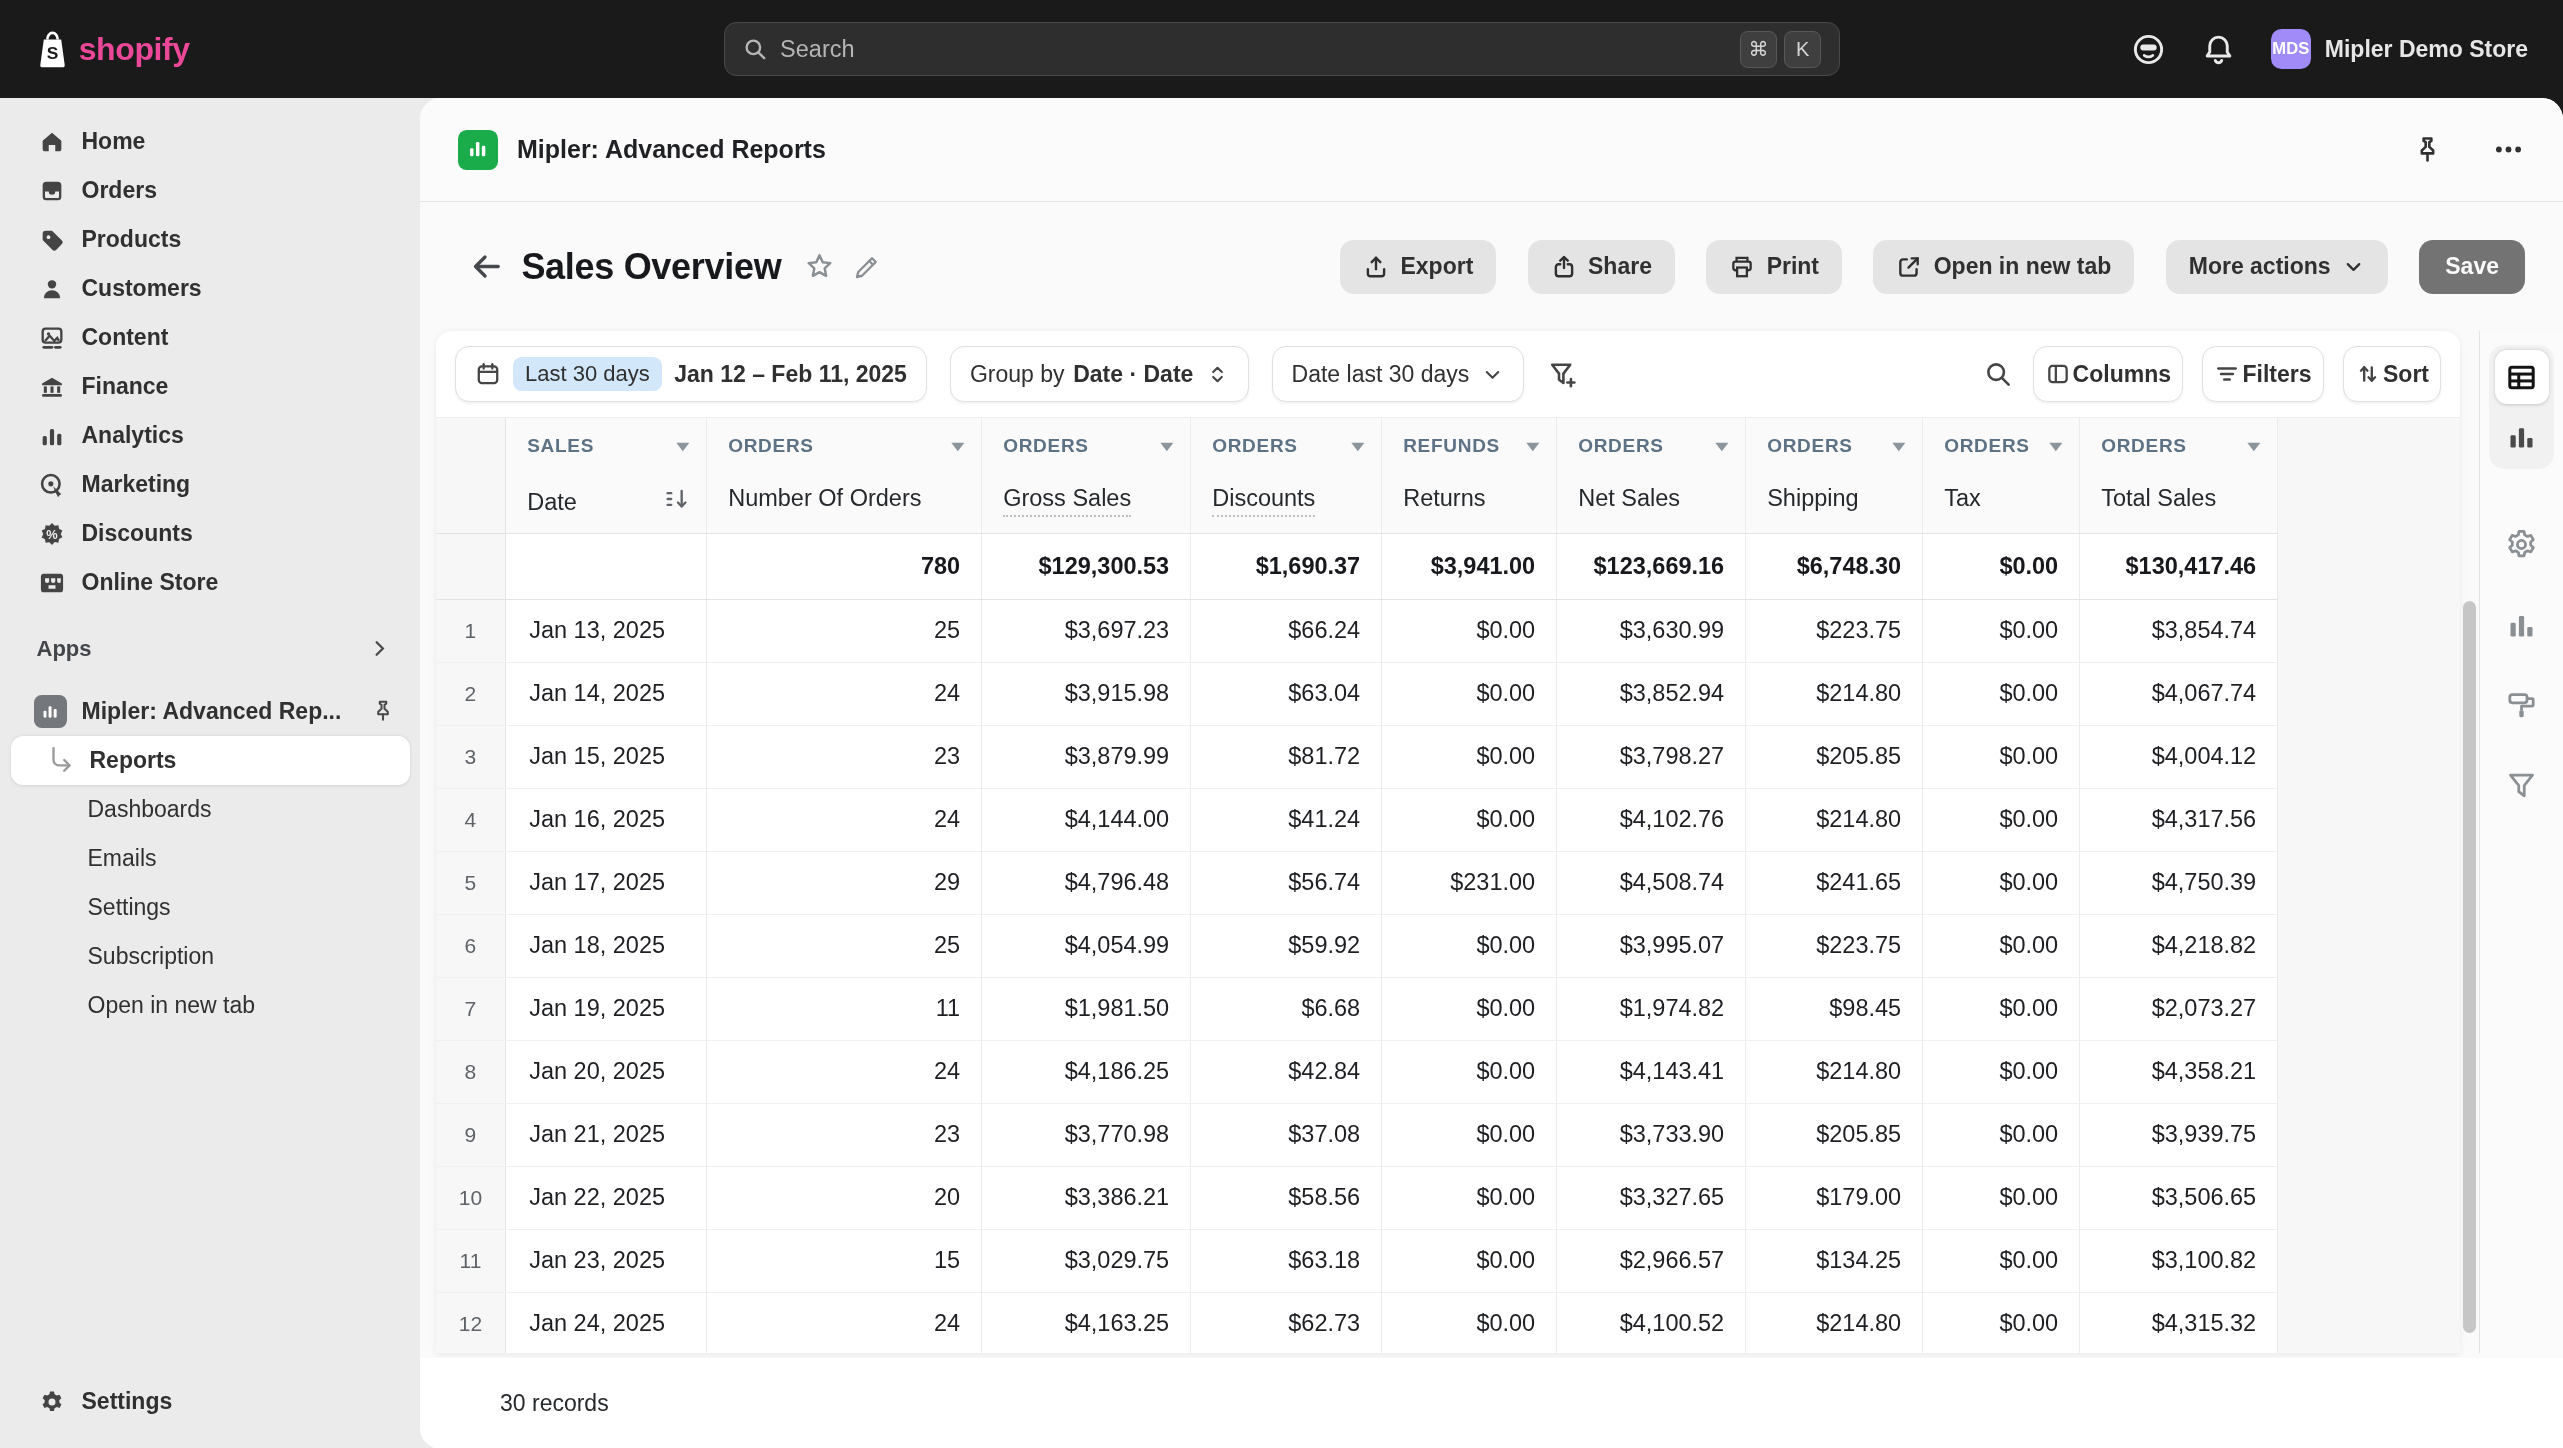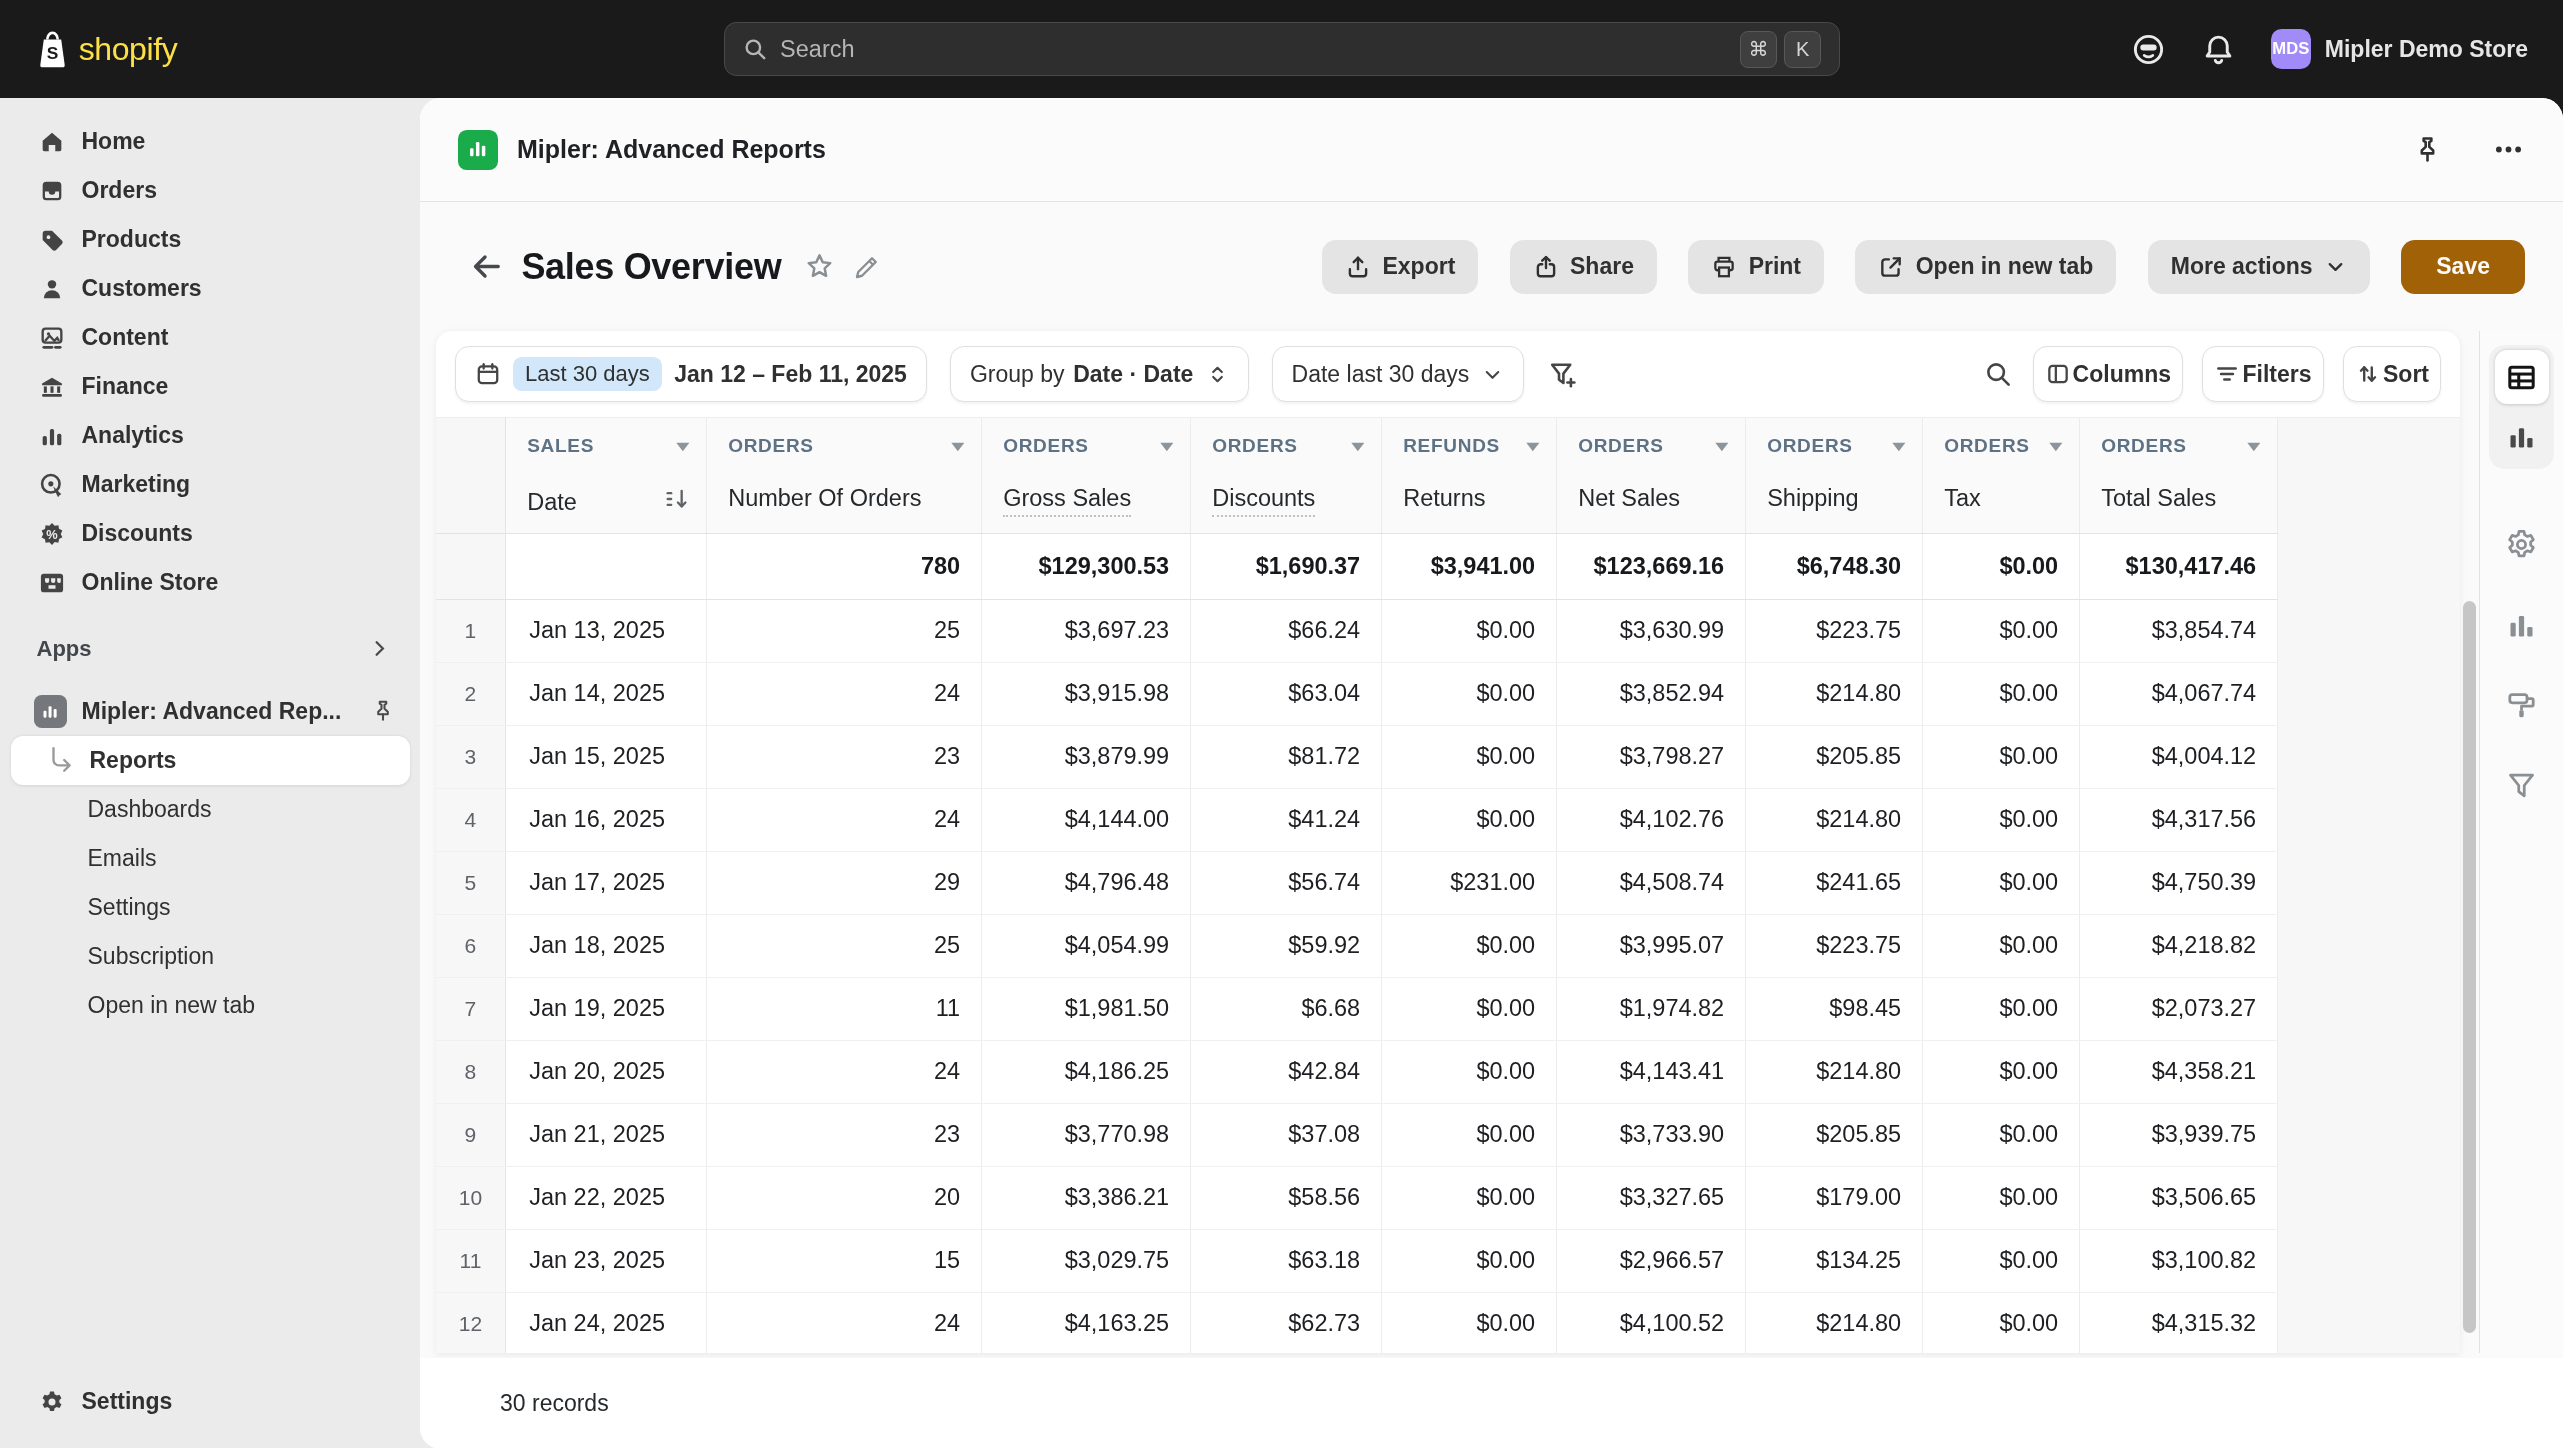--- a/index.html
+++ b/index.html
@@ -5,21 +5,21 @@
   * { box-sizing: border-box; }
   html,body { margin:0; padding:0; background:#1a1a1a; }
   .page { width:2563px; height:1449px; display:flex; flex-direction:column; overflow:hidden;
           font-family:"Liberation Sans","DejaVu Sans",sans-serif; color:#303030; }
 
   
   .topbar { height:98px; flex:none; background:#1a1a1a; display:flex; align-items:center;
             padding:0 35px; position:relative; }
   .logo { display:flex; align-items:center; gap:8.7px; }
   .logo svg { display:block; }
-  .logo-text { color:#fde047; font-size:32px; font-weight:400; letter-spacing:-0.4px; }
+  .logo-text { color:#ec4899; font-size:32px; font-weight:700; letter-spacing:-0.4px; }
   .searchbar { position:absolute; left:50%; transform:translateX(-50%); width:1116px; height:54px;
                background:#2e2e2e; border:1.7px solid #494949; border-radius:12.2px; display:flex;
                align-items:center; padding:0 17.4px; gap:12.2px; cursor:text; }
   .search-ph { color:#b5b5b5; font-size:23.5px; }
   .keys { margin-left:auto; display:flex; gap:7px; }
   .key { width:37px; height:37px; border-radius:7.8px; background:#3f3f3f; border:0.9px solid #585858;
          color:#d5d5d5; font-size:20px; display:flex; align-items:center; justify-content:center; }
   .topbar-right { margin-left:auto; display:flex; align-items:center; gap:35px; }
   .tb-icon { background:none; border:none; padding:0; cursor:pointer; color:#e9e9e9; display:flex; }
   .store-chip { display:flex; align-items:center; gap:14px; cursor:pointer; }
@@ -68,21 +68,21 @@
 
   
   .title-row { height:129px; flex:none; display:flex; align-items:center; padding:0 38px 0 49px; gap:17.4px; }
   .back-btn { background:none; border:none; padding:0; cursor:pointer; color:#45484c; display:flex; }
   .report-title { font-size:36px; font-weight:750; color:#17191c; margin:0 5.2px 0 0; letter-spacing:-0.3px; }
   .ti-icon { background:none; border:none; padding:0; cursor:pointer; color:#8a8f94; display:flex; }
   .btn { height:54px; border:none; border-radius:14px; background:#e4e4e4; color:#303030;
          font-size:23px; font-weight:600; font-family:inherit; display:flex; align-items:center;
          gap:11.3px; padding:0 23px; cursor:pointer; margin-left:14px; white-space:nowrap; }
   .btn svg { flex:none; }
-  .btn-save { background:#a16207; color:#fafafa; cursor:default; padding:0 35px; }
+  .btn-save { background:#737373; color:#fafafa; cursor:default; padding:0 26px; }
 
   
   .content-row { flex:1; min-height:0; display:flex; padding-left:15.7px; }
   .report-card { flex:1; min-width:0; background:#fff; border-radius:15.7px 15.7px 0 0;
                  box-shadow:0 1.7px 7px rgba(0,0,0,.07); display:flex; flex-direction:column; }
   .filter-bar { height:87px; flex:none; display:flex; align-items:center; padding:0 19px; gap:23px;
                 border-bottom:1.7px solid #ededed; }
   .pill { height:56px; background:#fff; border:1.7px solid #e0e0e0; border-radius:14px;
           box-shadow:0 1.7px 2.6px rgba(0,0,0,.05); display:flex; align-items:center; gap:12.2px;
           padding:0 19px; font-size:23px; color:#303030; cursor:pointer; font-family:inherit;

